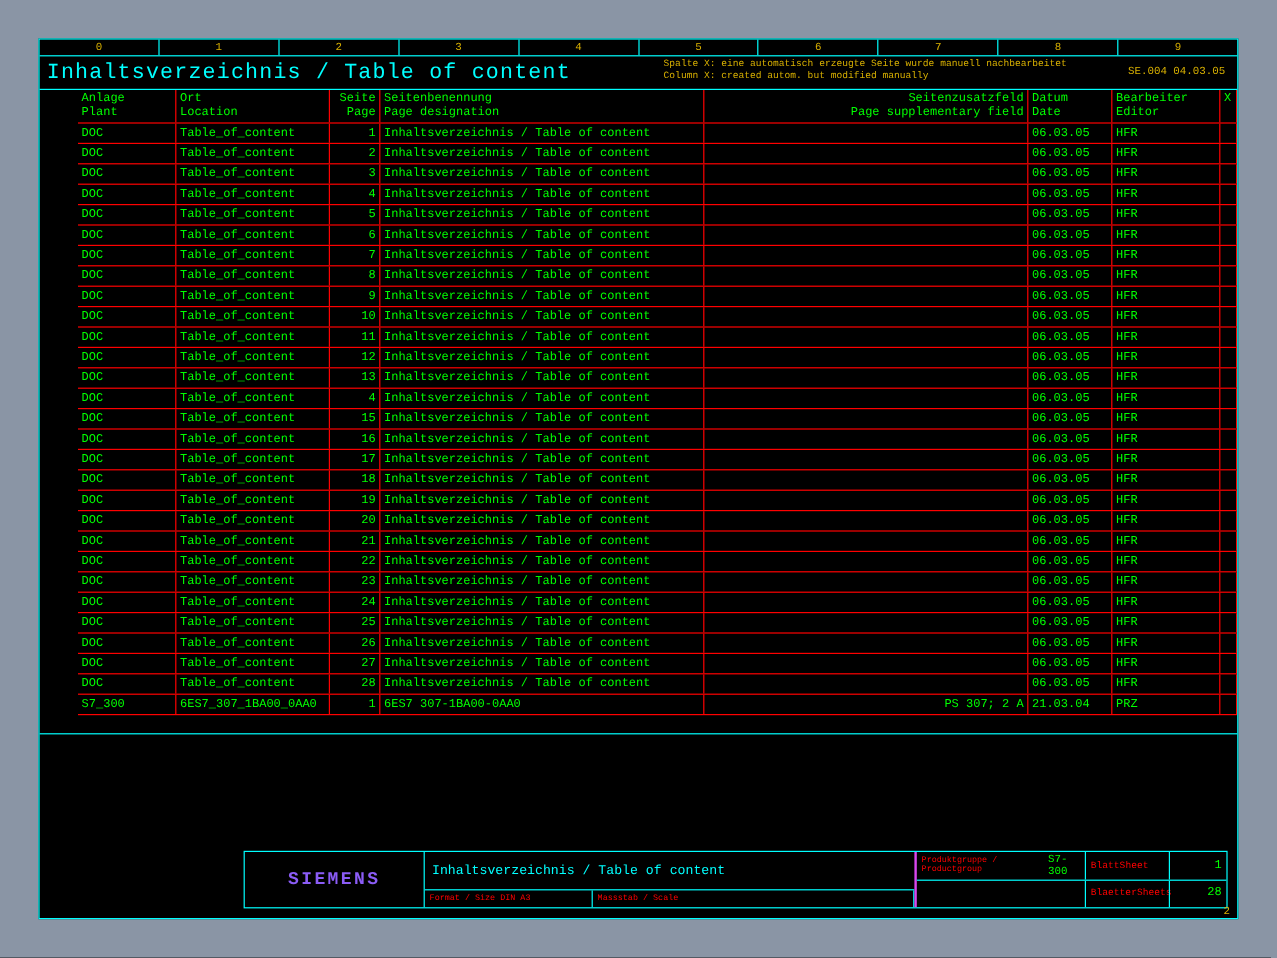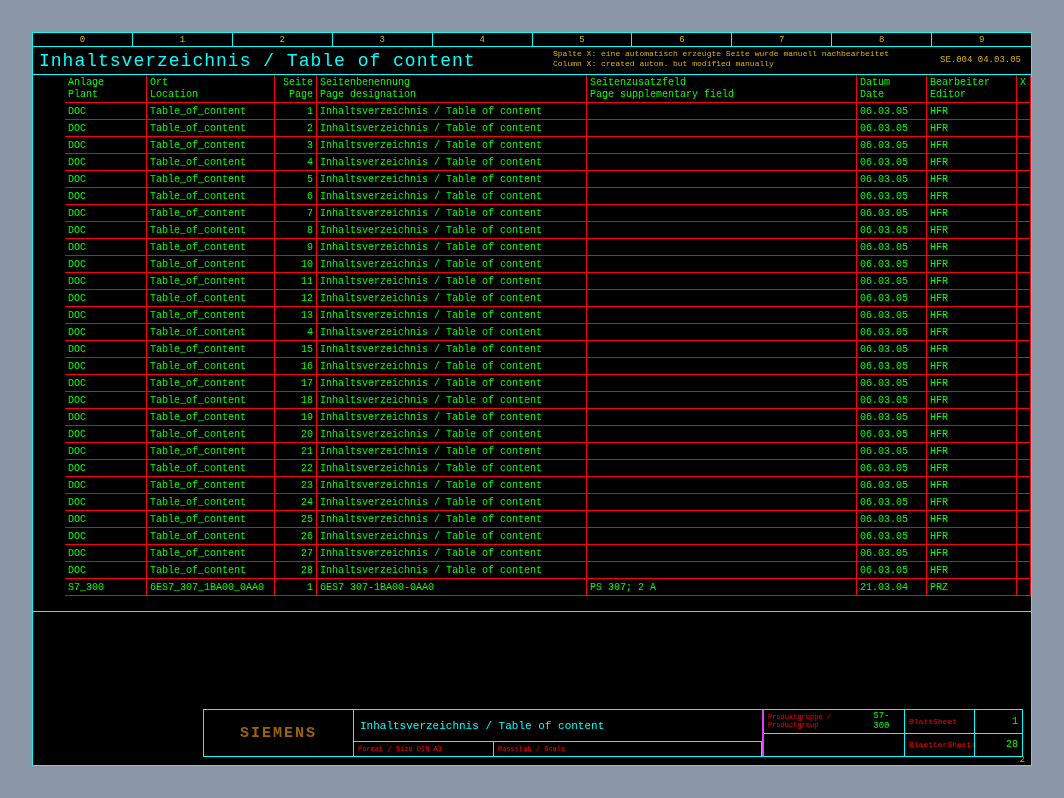--- a/index.html
+++ b/index.html
@@ -82,21 +82,21 @@
     overflow: hidden;
     white-space: nowrap;
     color: #00ff00;
     line-height: 17px;
     font-size: 10px;
   }
   .c-plant { width: 82px; }
   .c-loc   { width: 128px; }
   .c-page  { width: 42px; text-align: right; }
   .c-desig { width: 270px; }
-  .c-supp  { width: 270px; }
+  .c-supp  { width: 270px; text-align: right; }
   .c-date  { width: 70px; }
   .c-edit  { width: 90px; }
   .c-x     { flex: 1; }
   .grid-wrap {
     height: 537px;
     overflow: hidden;
     border-bottom: 1px solid #00ffff;
   }
   
   .titleblock {
@@ -107,21 +107,21 @@
     height: 48px;
     border: 1px solid #00ffff;
     display: flex;
   }
   .tb-logo {
     width: 150px;
     border-right: 1px solid #00ffff;
     display: flex;
     align-items: center;
     justify-content: center;
-    color: #a16207;
+    color: #8b5cf6;
     font-weight: bold;
     font-size: 15px;
     letter-spacing: 2px;
   }
   .tb-mid {
     flex: 1;
     display: flex;
     flex-direction: column;
   }
   .tb-mid-top {

